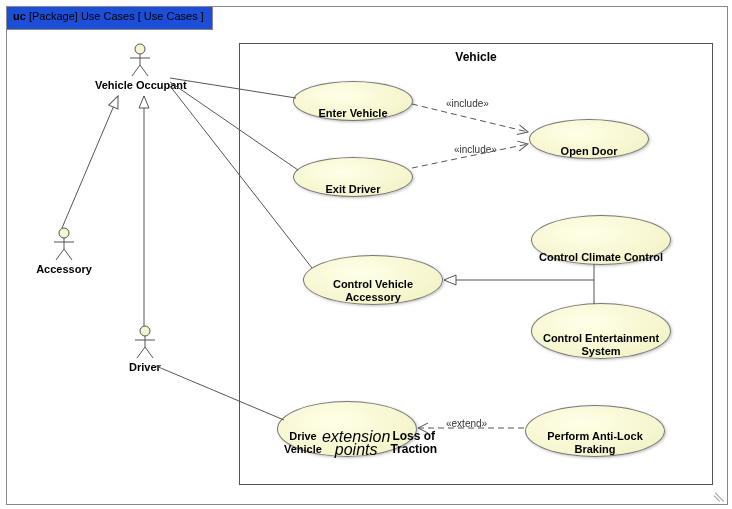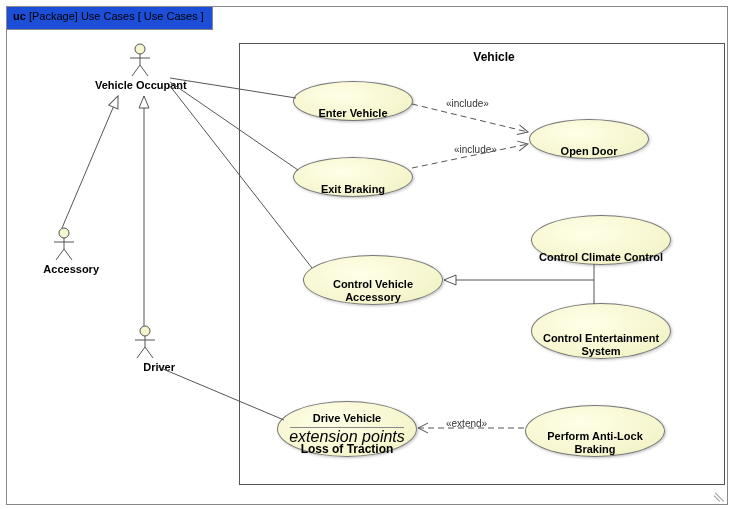--- a/index.html
+++ b/index.html
@@ -1,26 +1,26 @@
 <!DOCTYPE html>
 <html><head>
 <meta charset="utf-8">
 <style>
   html,body{margin:0;padding:0;width:732px;height:509px;background:#fff;font-family:Arial,Helvetica,sans-serif;font-size:11px;color:#000;}
   .frame{position:absolute;left:6px;top:6px;width:720px;height:497px;border:1px solid #888;}
   .frame-tab{position:absolute;left:0;top:0;height:18px;padding:2px 8px 2px 6px;border:1px solid #888;border-top:none;border-left:none;background:#1d4ed8;font-size:11px;line-height:14px;white-space:nowrap;}
   .frame-tab b{font-weight:bold;}
-  .subject{position:absolute;border:1px solid #555;background:#fff;padding-left:12px;}
+  .subject{position:absolute;border:1px solid #555;background:#fff;}
   .subject-title{position:absolute;top:6px;width:100%;text-align:center;font-weight:bold;font-size:12px;}
   .usecase{position:absolute;border:1px solid #777;border-radius:50%;background:radial-gradient(ellipse at 40% 35%, #ffffe8 0%, #f3f3c8 80%, #e8e8b8 100%);box-shadow:1px 1px 3px rgba(0,0,0,.25);display:flex;align-items:flex-end;justify-content:center;text-align:center;font-weight:bold;font-size:11px;line-height:13px;padding:0 6px;box-sizing:border-box;}
   .usecase .ep-title{font-weight:normal;font-style:italic;font-size:16px;}
   .usecase .ep-name{font-weight:bold;font-size:12px;}
-  .usecase .ucinner{display:flex;flex-direction:column;align-items:center;width:100%;}
+  .usecase .ucinner{display:flex;flex-direction:row;align-items:center;width:100%;}
   .uchr{border:none;border-top:1px solid #888;width:90%;margin:2px 0;}
-  .actor{position:absolute;text-align:right;}
+  .actor{position:absolute;text-align:center;}
   .actor svg{display:block;margin:0 auto;}
   .actor .lbl{font-weight:bold;font-size:11px;margin-top:2px;white-space:nowrap;}
   svg.lines{position:absolute;left:0;top:0;width:732px;height:509px;pointer-events:none;}
   .edge-label{position:absolute;font-size:10px;color:#333;background:transparent;white-space:nowrap;}
   .resize{position:absolute;right:2px;bottom:2px;width:14px;height:14px;}
   .resize:before,.resize:after{content:"";position:absolute;background:#999;}
   .resize:before{right:5px;bottom:1px;width:1px;height:8px;transform:rotate(-45deg);transform-origin:bottom right;}
   .resize:after{right:1px;bottom:1px;width:1px;height:12px;transform:rotate(-45deg);transform-origin:bottom right;}
 </style>
 </head>
@@ -68,21 +68,21 @@
       <line x1="15" y1="22" x2="7" y2="33" stroke="#555"></line>
       <line x1="15" y1="22" x2="23" y2="33" stroke="#555"></line>
     </svg>
     <div class="lbl">Driver</div>
   </div>
 
   <div class="usecase" style="left:286px;top:74px;width:120px;height:40px;">
     <span>Enter Vehicle</span>
   </div>
   <div class="usecase" style="left:286px;top:150px;width:120px;height:40px;">
-    <span>Exit Braking</span>
+    <span>Exit Driver</span>
   </div>
   <div class="usecase" style="left:522px;top:112px;width:120px;height:40px;">
     <span>Open Door</span>
   </div>
   <div class="usecase" style="left:296px;top:248px;width:140px;height:50px;">
     <span>Control Vehicle Accessory</span>
   </div>
   <div class="usecase" style="left:524px;top:208px;width:140px;height:50px;">
     <span>Control Climate Control</span>
   </div>

